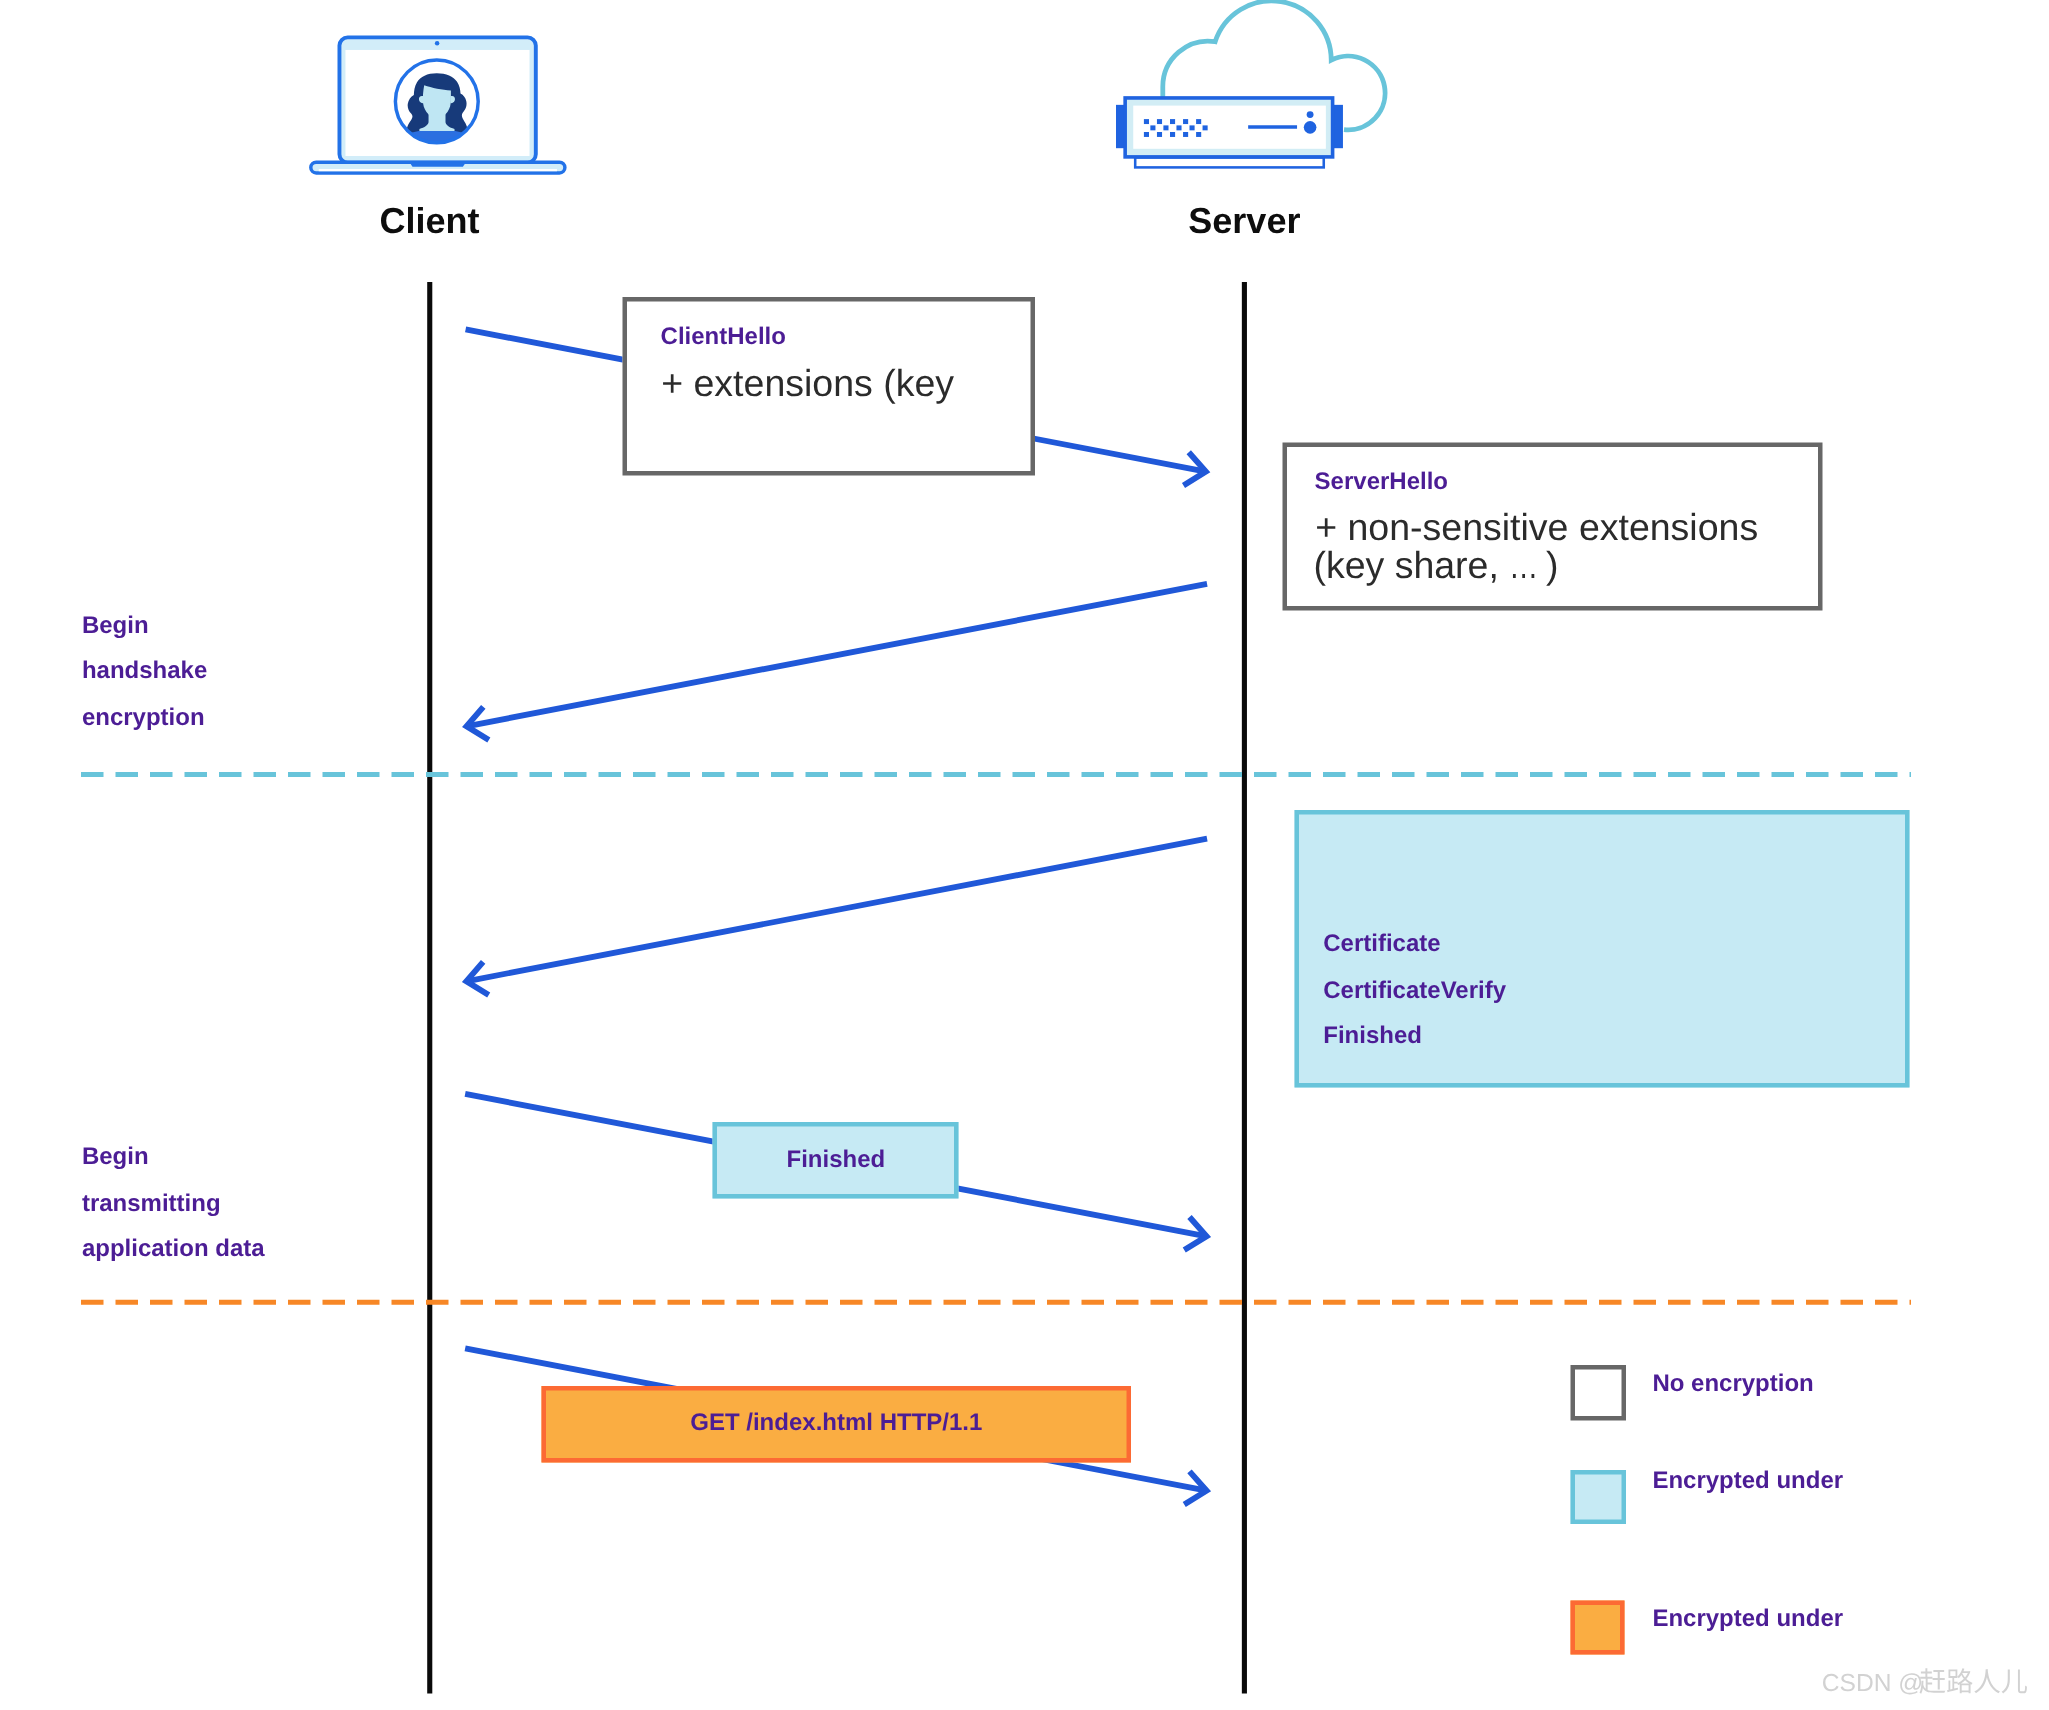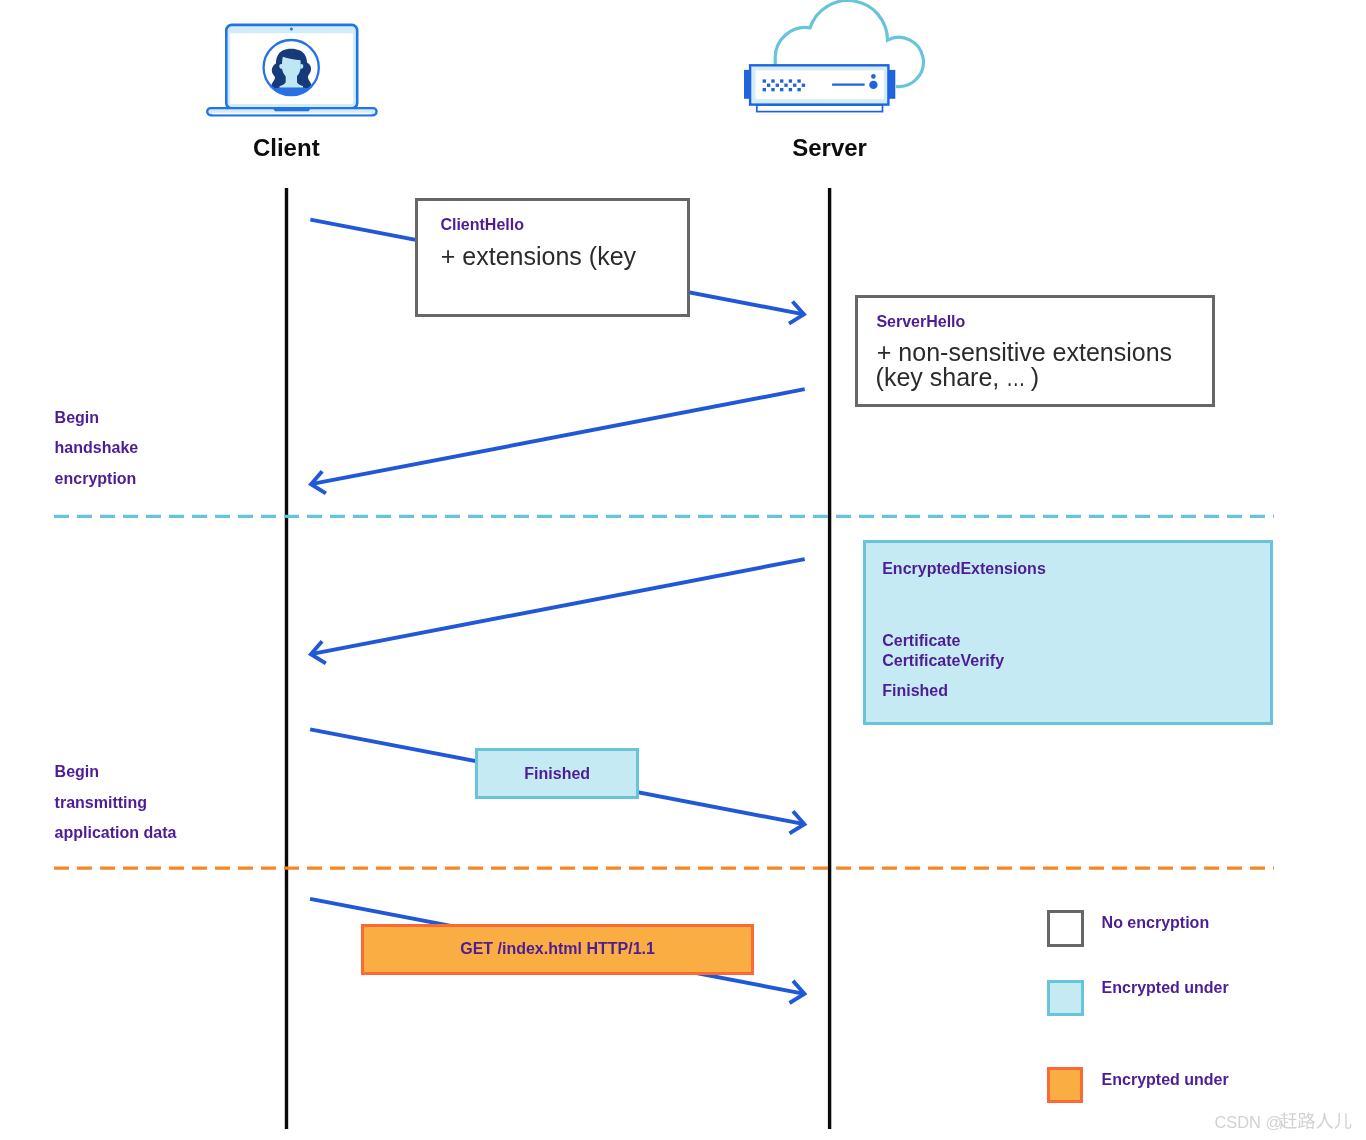--- a/index.html
+++ b/index.html
@@ -160,22 +160,21 @@
   <div class="msgbox" style="left:415px;top:198px;width:275px;height:119px;background:#fff;border:3px solid #676767;"></div>
   <div class="ln b" style="left:440.4px;top:210px;">ClientHello</div>
   <div class="ln" style="left:440.8px;top:240.6px;">+ extensions (key</div>
 
   <div class="msgbox" style="left:855px;top:295px;width:360px;height:112px;background:#fff;border:3px solid #676767;"></div>
   <div class="ln b" style="left:876.4px;top:307px;">ServerHello</div>
   <div class="ln" style="left:876.8px;top:337.1px;">+ non-sensitive extensions</div>
   <div class="ln" style="left:875.6px;top:361.9px;">(key share, <span class="ell">…</span> )</div>
 
   <div class="msgbox" style="left:863px;top:540px;width:410px;height:185px;background:#c6eaf4;border:3px solid #68c4da;"></div>
-  <div class="ln b" style="left:882.2px;top:554.4px;">EncryptedExtensions</div>
-  <div class="ln b" style="left:882.2px;top:615.4px;margin-top:11px;">Certificate</div>
+  <div class="ln b" style="left:882.2px;top:615.4px;">Certificate</div>
   <div class="ln b" style="left:882.2px;top:645.6px;">CertificateVerify</div>
   <div class="ln b" style="left:882.2px;top:675.7px;">Finished</div>
 
   <div class="msgbox" style="left:475px;top:748px;width:164px;height:51px;background:#c6eaf4;border:3px solid #68c4da;"></div>
   <div class="ln b" style="left:475.4px;top:758.6px;width:163.7px;text-align:center;">Finished</div>
 
   <div class="msgbox" style="left:361px;top:924px;width:393px;height:51px;background:#faad42;border:3px solid #fc6a34;"></div>
   <div class="ln b" style="left:361.5px;top:934.2px;width:392.1px;text-align:center;">GET /index.html HTTP/1.1</div>
 
   <div class="ln b" style="left:54.6px;top:402.5px;">Begin</div>

